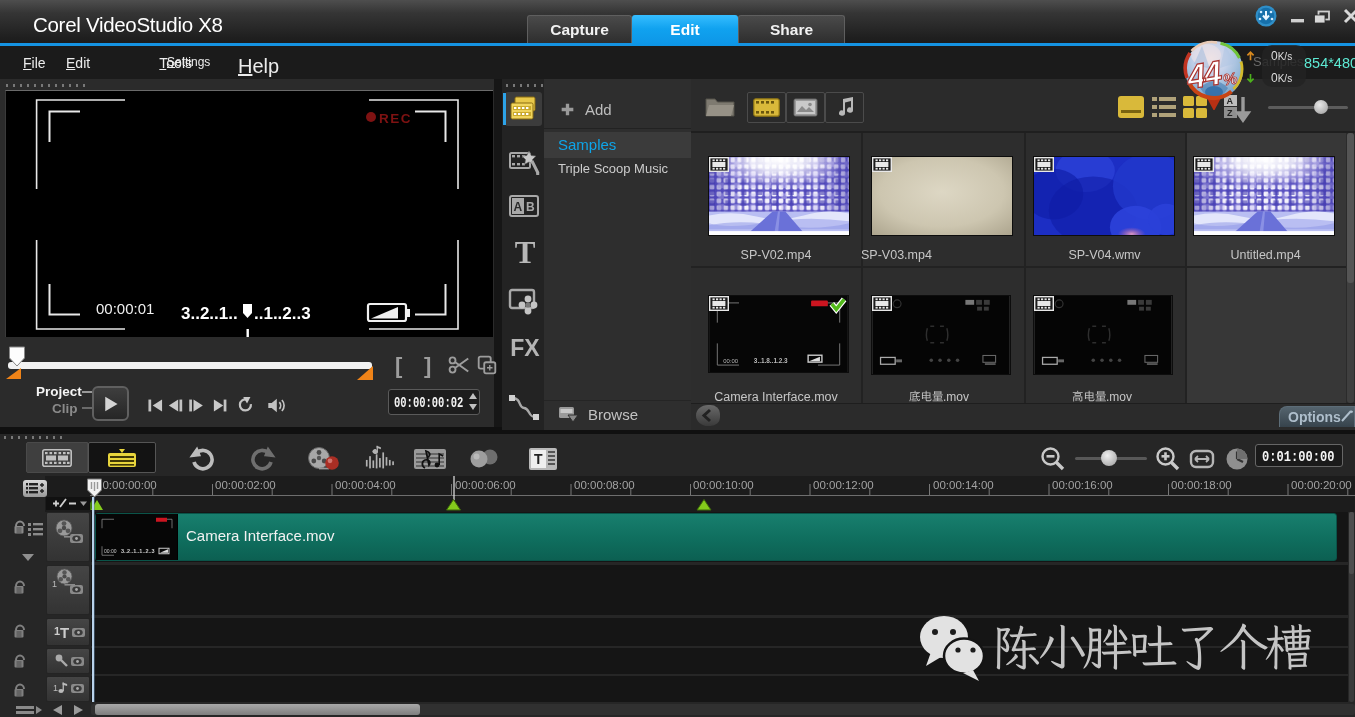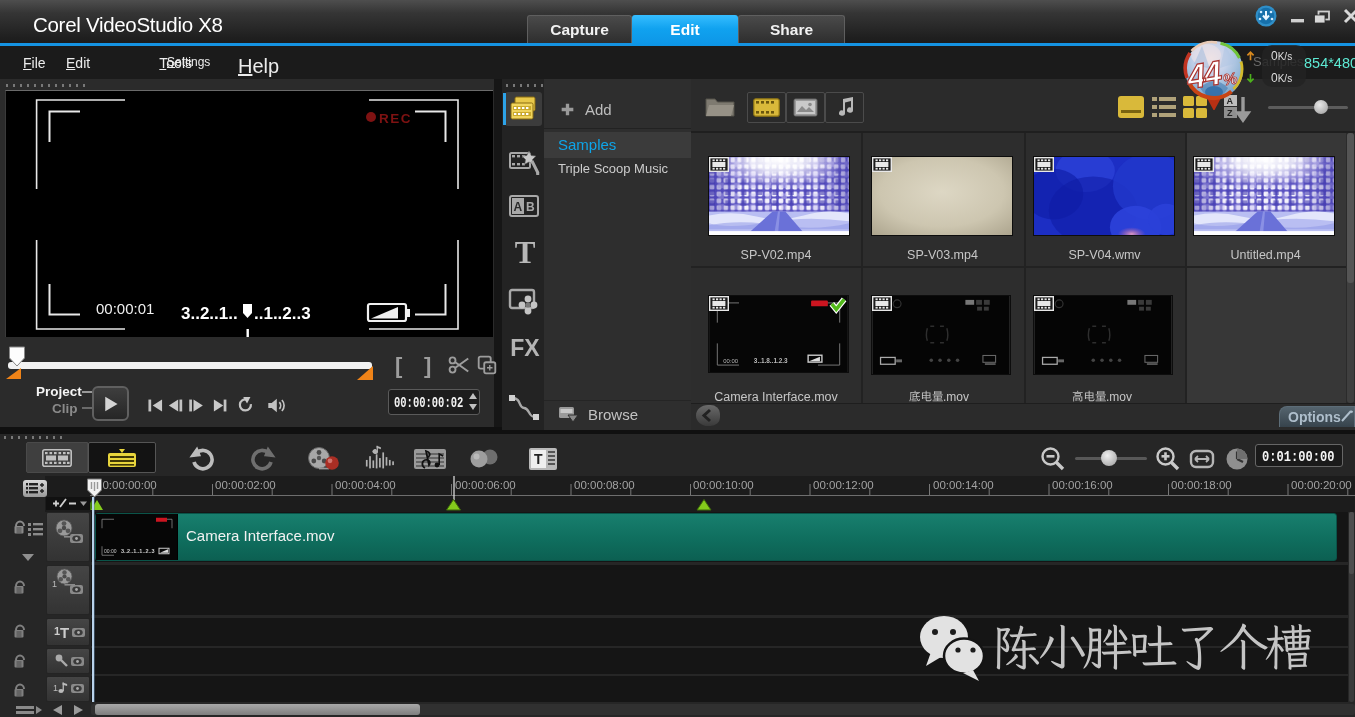--- a/index.html
+++ b/index.html
@@ -394,21 +394,21 @@
         <rect x="7" y="2.4" width="2.2" height="1.8"></rect>
         <rect x="10.5" y="2.4" width="2.2" height="1.8"></rect>
         <rect x="14" y="2.4" width="2.2" height="1.8"></rect>
         <rect x="3.5" y="10.8" width="2.2" height="1.8"></rect>
         <rect x="7" y="10.8" width="2.2" height="1.8"></rect>
         <rect x="10.5" y="10.8" width="2.2" height="1.8"></rect>
         <rect x="14" y="10.8" width="2.2" height="1.8"></rect>
       </g>
     </svg>
 <div style="position:absolute;left:691px;top:248px;width:170px;height:15px;color:#c6c6c6;font-size:12.5px;text-align:center;">SP-V02.mp4</div>
-<div style="position:absolute;left:861px;top:248px;width:163px;height:15px;color:#c6c6c6;font-size:12.5px;text-align:center;">SP-V03.mp4</div>
+<div style="position:absolute;left:861px;top:248px;width:163px;height:15px;color:#c6c6c6;font-size:12.5px;">SP-V03.mp4</div>
 <div style="position:absolute;left:1024px;top:248px;width:161px;height:15px;color:#c6c6c6;font-size:12.5px;text-align:center;">SP-V04.wmv</div>
 <div style="position:absolute;left:1185px;top:248px;width:161px;height:15px;color:#c6c6c6;font-size:12.5px;text-align:center;">Untitled.mp4</div>
 <svg style="position:absolute;left:708px;top:295px;width:141px;height:78px;border:1px solid #0d0d0d;" viewBox="0 0 140 77">
       <rect width="140" height="77" fill="#060606"></rect>
       <g fill="none" stroke="#777" stroke-width="1">
         <path d="M8 27 V7 H30 M110 7 H132 V27"></path>
         <path d="M8 48 V70 H30 M132 48 V70 H110"></path>
       </g>
       <rect x="103" y="4.5" width="17" height="6" rx="1" fill="#cc1520"></rect>
       <text x="14" y="68" fill="#bbb" font-size="6">00:00</text>

